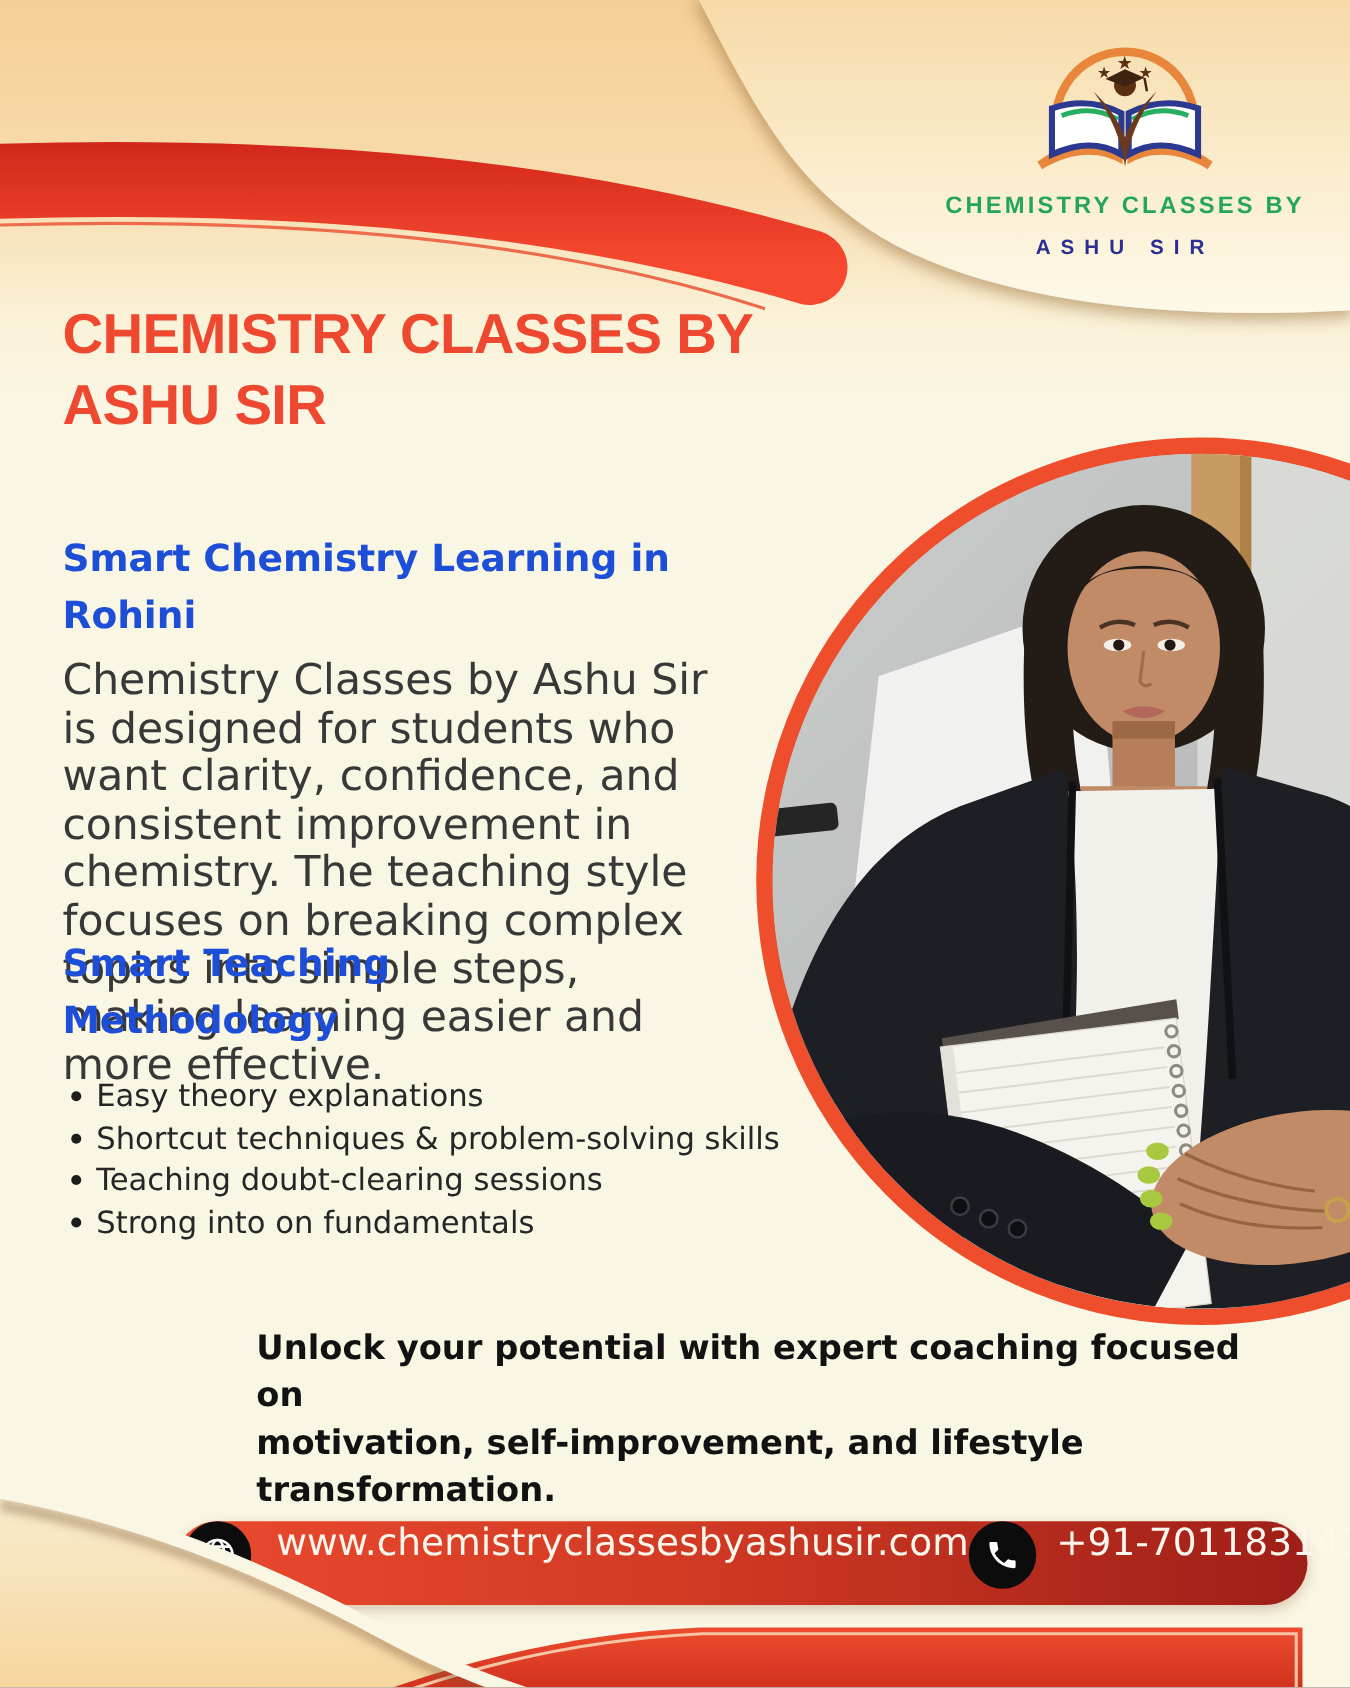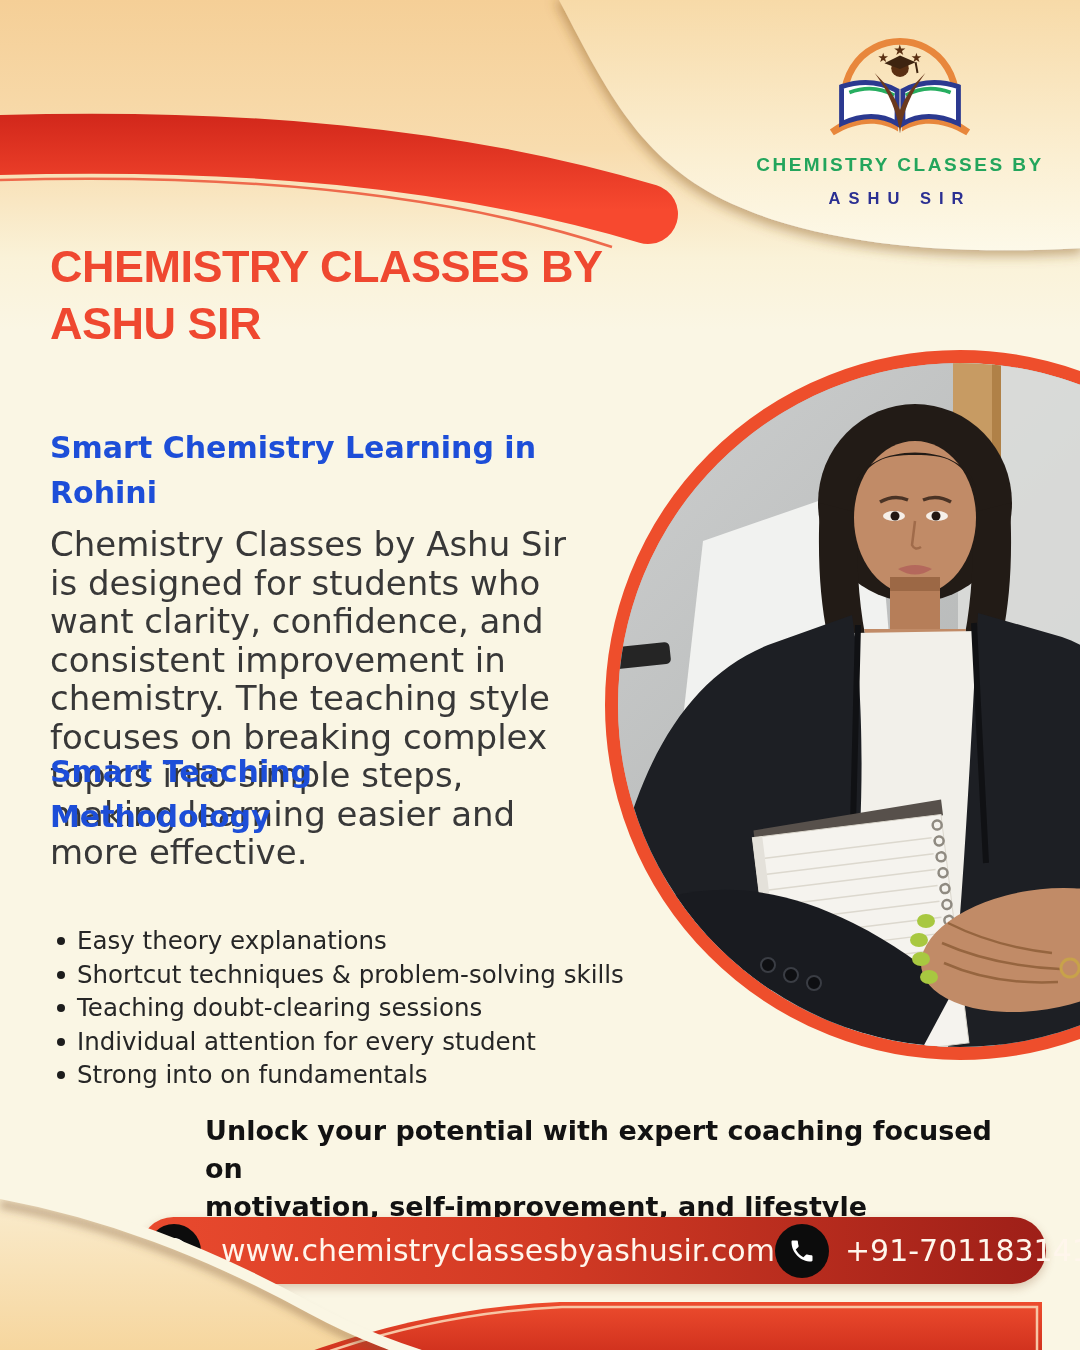--- a/index.html
+++ b/index.html
@@ -19,33 +19,33 @@
   .main-title{left:50px;top:238px;width:640px;color:#EF4830;
     font-family:"Liberation Sans",sans-serif;font-weight:bold;
     font-size:45px;line-height:57px;letter-spacing:-.5px}
 
   
   .sec-heading{left:50px;width:520px;color:#1d4ed8;font-weight:bold;
     font-size:30px;line-height:45px}
   #h-learning{top:425px}
   #h-method{top:749px}
   .para{left:50px;top:525px;width:540px;color:#383838;font-size:34px;line-height:38.5px}
-  .bullets{left:50px;top:924px;width:620px;margin:0;padding:0;list-style:none}
+  .bullets{left:50px;top:860px;width:620px;margin:0;padding:0;list-style:none}
   .bullets li{position:relative;padding-left:27px;font-size:24.5px;line-height:33.5px;color:#262626}
   .bullets .dot{position:absolute;left:7px;top:13px;width:8px;height:8px;border-radius:50%;background:#1d1d1d}
 
   
   .photo-ring{left:605px;top:350px;width:684px;height:684px;border:13px solid #EE4E2C;
     border-radius:50%;overflow:hidden;background:#b9bbba}
 
   
-  .tagline{left:205px;top:1112px;width:790px;color:#121212;font-weight:bold;
+  .tagline{left:205px;top:1060px;width:790px;color:#121212;font-weight:bold;
     font-size:27px;line-height:38px}
   .contact-bar{left:140px;top:1217px;width:906px;height:67px;border-radius:34px;
-    display:flex;align-items:center;padding:0;box-sizing:border-box;
+    display:flex;align-items:flex-start;padding:0;box-sizing:border-box;
     background:linear-gradient(90deg,#E94A2E 0%,#D23A24 45%,#9E1F18 100%);
     box-shadow:0 4px 10px rgba(120,60,20,.25)}
   .icon-circle{width:54px;height:54px;border-radius:50%;background:#0c0c0c;
     display:flex;align-items:center;justify-content:center;flex:0 0 auto}
   .globe-wrap{margin-left:7px}
   .site-text{margin-left:20px;font-size:30px;color:#FFF6EC;white-space:nowrap}
   .phone-wrap{margin-left:auto}
   .phone-text{margin-left:16px;margin-right:28px;font-size:30px;color:#FFF6EC;white-space:nowrap}
   #footer-art{left:0;top:1190px}
 </style>
@@ -132,24 +132,20 @@
       <span class="dot"></span>
       <span class="bullet-text">Easy theory explanations</span>
     </li>
       <li>
       <span class="dot"></span>
       <span class="bullet-text">Shortcut techniques &amp; problem-solving skills</span>
     </li>
       <li>
       <span class="dot"></span>
       <span class="bullet-text">Teaching doubt-clearing sessions</span>
-    </li>
-      <li>
-      <span class="dot"></span>
-      <span class="bullet-text">Individual attention for every student</span>
     </li>
       <li>
       <span class="dot"></span>
       <span class="bullet-text">Strong into on fundamentals</span>
     </li>
     </ul>
 
   <div class="abs photo-ring">
     <svg width="684" height="684" viewBox="0 0 684 684">
       <defs>

